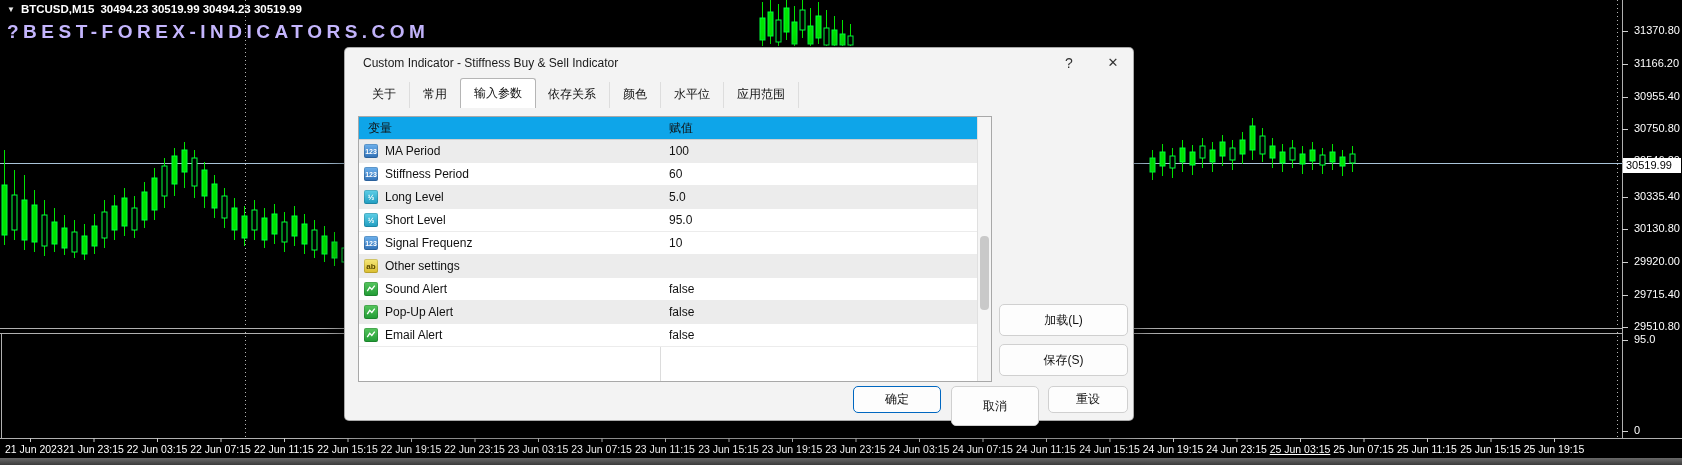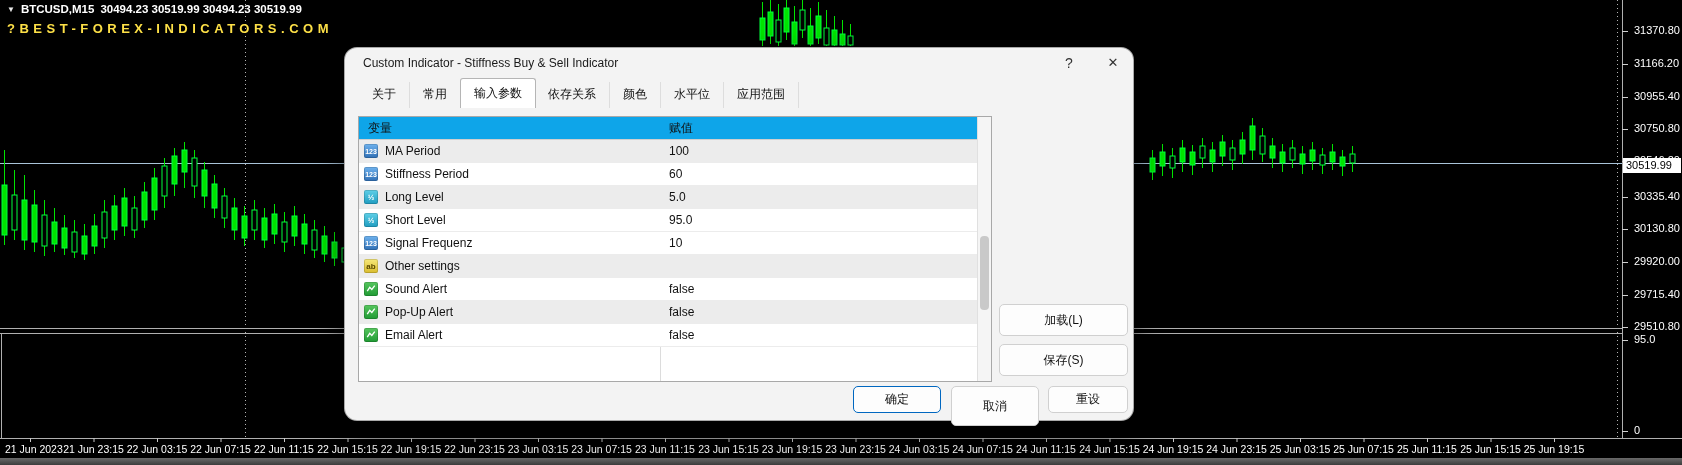--- a/index.html
+++ b/index.html
@@ -1,33 +1,33 @@
 <!DOCTYPE html>
 <html><head>
 <meta charset="utf-8">
 <style>
   html,body{margin:0;padding:0;background:#222;}
   .screen{position:relative;width:1682px;height:465px;background:#000;overflow:hidden;
           font-family:"Liberation Sans",sans-serif;-webkit-font-smoothing:antialiased;}
   #chart-svg{position:absolute;left:0;top:0;z-index:1;}
   .symbol-line{position:absolute;left:7px;top:3px;z-index:2;color:#fff;font-size:11.5px;font-weight:700;display:flex;align-items:center;gap:6px;}
   .symbol-line .tri{font-size:8px;color:#e8e8e8;}
-  .watermark{position:absolute;left:7px;top:21px;z-index:2;color:#fde047;font-size:13px;font-weight:700;letter-spacing:4.5px;}
+  .watermark{position:absolute;left:7px;top:21px;z-index:2;color:#c4b5fd;font-size:19px;font-weight:700;letter-spacing:4.5px;}
   .price-scale{position:absolute;left:1622px;top:0;width:60px;height:438px;z-index:2;}
   .pa-label{position:absolute;left:12px;color:#fff;font-size:11px;white-space:nowrap;}
   .cur-tag{position:absolute;left:1px;width:58px;height:15px;background:#fff;color:#000;
            font-size:11px;line-height:15px;padding-left:3px;box-sizing:border-box;}
   .time-axis{position:absolute;left:0;top:441px;width:1682px;height:18px;z-index:2;}
   .ta-label{position:absolute;top:2px;color:#fff;font-size:10.5px;white-space:nowrap;transform:translateX(-50%);}
   .ta-label.first{transform:none;}
   .bottom-strip{position:absolute;left:0;top:458px;width:1682px;height:7px;background:linear-gradient(#6a6a6a,#3c3c3c);z-index:2;}
 
   
   .dialog{position:absolute;left:345px;top:48px;width:788px;height:372px;background:#f3f3f3;
-          border-radius:12px;z-index:10;box-shadow:0 0 0 1px #a9a9a9,0 12px 30px rgba(0,0,0,.65);
+          border-radius:4px;z-index:10;box-shadow:0 0 0 1px #a9a9a9,0 12px 30px rgba(0,0,0,.65);
           font-size:12px;color:#111;}
   .titlebar{position:absolute;left:0;top:0;right:0;height:30px;}
   .dlg-title{position:absolute;left:18px;top:0;line-height:30px;font-size:12px;color:#1a1a1a;white-space:nowrap;}
   .dlg-help{position:absolute;left:713px;top:4px;width:22px;height:22px;text-align:center;line-height:22px;font-size:14px;color:#333;}
   .dlg-close{position:absolute;left:756px;top:4px;width:24px;height:22px;text-align:center;line-height:22px;font-size:13px;color:#333;}
   .tabs{position:absolute;left:14px;top:34px;height:26px;display:flex;align-items:flex-end;}
   .tab{padding:4px 13px 5px;color:#111;border-right:1px solid #ddd;background:transparent;white-space:nowrap;}
   .tab.sel{background:#fff;border:1px solid #b5b5b5;border-bottom:none;border-radius:3px 3px 0 0;
            padding:6px 13px 6px;margin:0 -1px;position:relative;z-index:2;}
   .param-table{position:absolute;left:13px;top:68px;width:634px;height:266px;background:#fff;
@@ -421,21 +421,21 @@
       <span class="ta-label" style="left: 665px;">23 Jun 11:15</span>
       <span class="ta-label" style="left: 728.5px;">23 Jun 15:15</span>
       <span class="ta-label" style="left: 792px;">23 Jun 19:15</span>
       <span class="ta-label" style="left: 855.5px;">23 Jun 23:15</span>
       <span class="ta-label" style="left: 919px;">24 Jun 03:15</span>
       <span class="ta-label" style="left: 982.5px;">24 Jun 07:15</span>
       <span class="ta-label" style="left: 1046px;">24 Jun 11:15</span>
       <span class="ta-label" style="left: 1109.5px;">24 Jun 15:15</span>
       <span class="ta-label" style="left: 1173px;">24 Jun 19:15</span>
       <span class="ta-label" style="left: 1236.5px;">24 Jun 23:15</span>
-      <span class="ta-label" style="left: 1300px;">25 Jun 03:15</span>
+      <span class="ta-label" style="left: 1300px; text-decoration: underline;">25 Jun 03:15</span>
       <span class="ta-label" style="left: 1363.5px;">25 Jun 07:15</span>
       <span class="ta-label" style="left: 1427px;">25 Jun 11:15</span>
       <span class="ta-label" style="left: 1490.5px;">25 Jun 15:15</span>
       <span class="ta-label" style="left: 1554px;">25 Jun 19:15</span>
     </div>
 
   <div class="bottom-strip"></div>
 
   <div class="dialog">
     <div class="titlebar">

